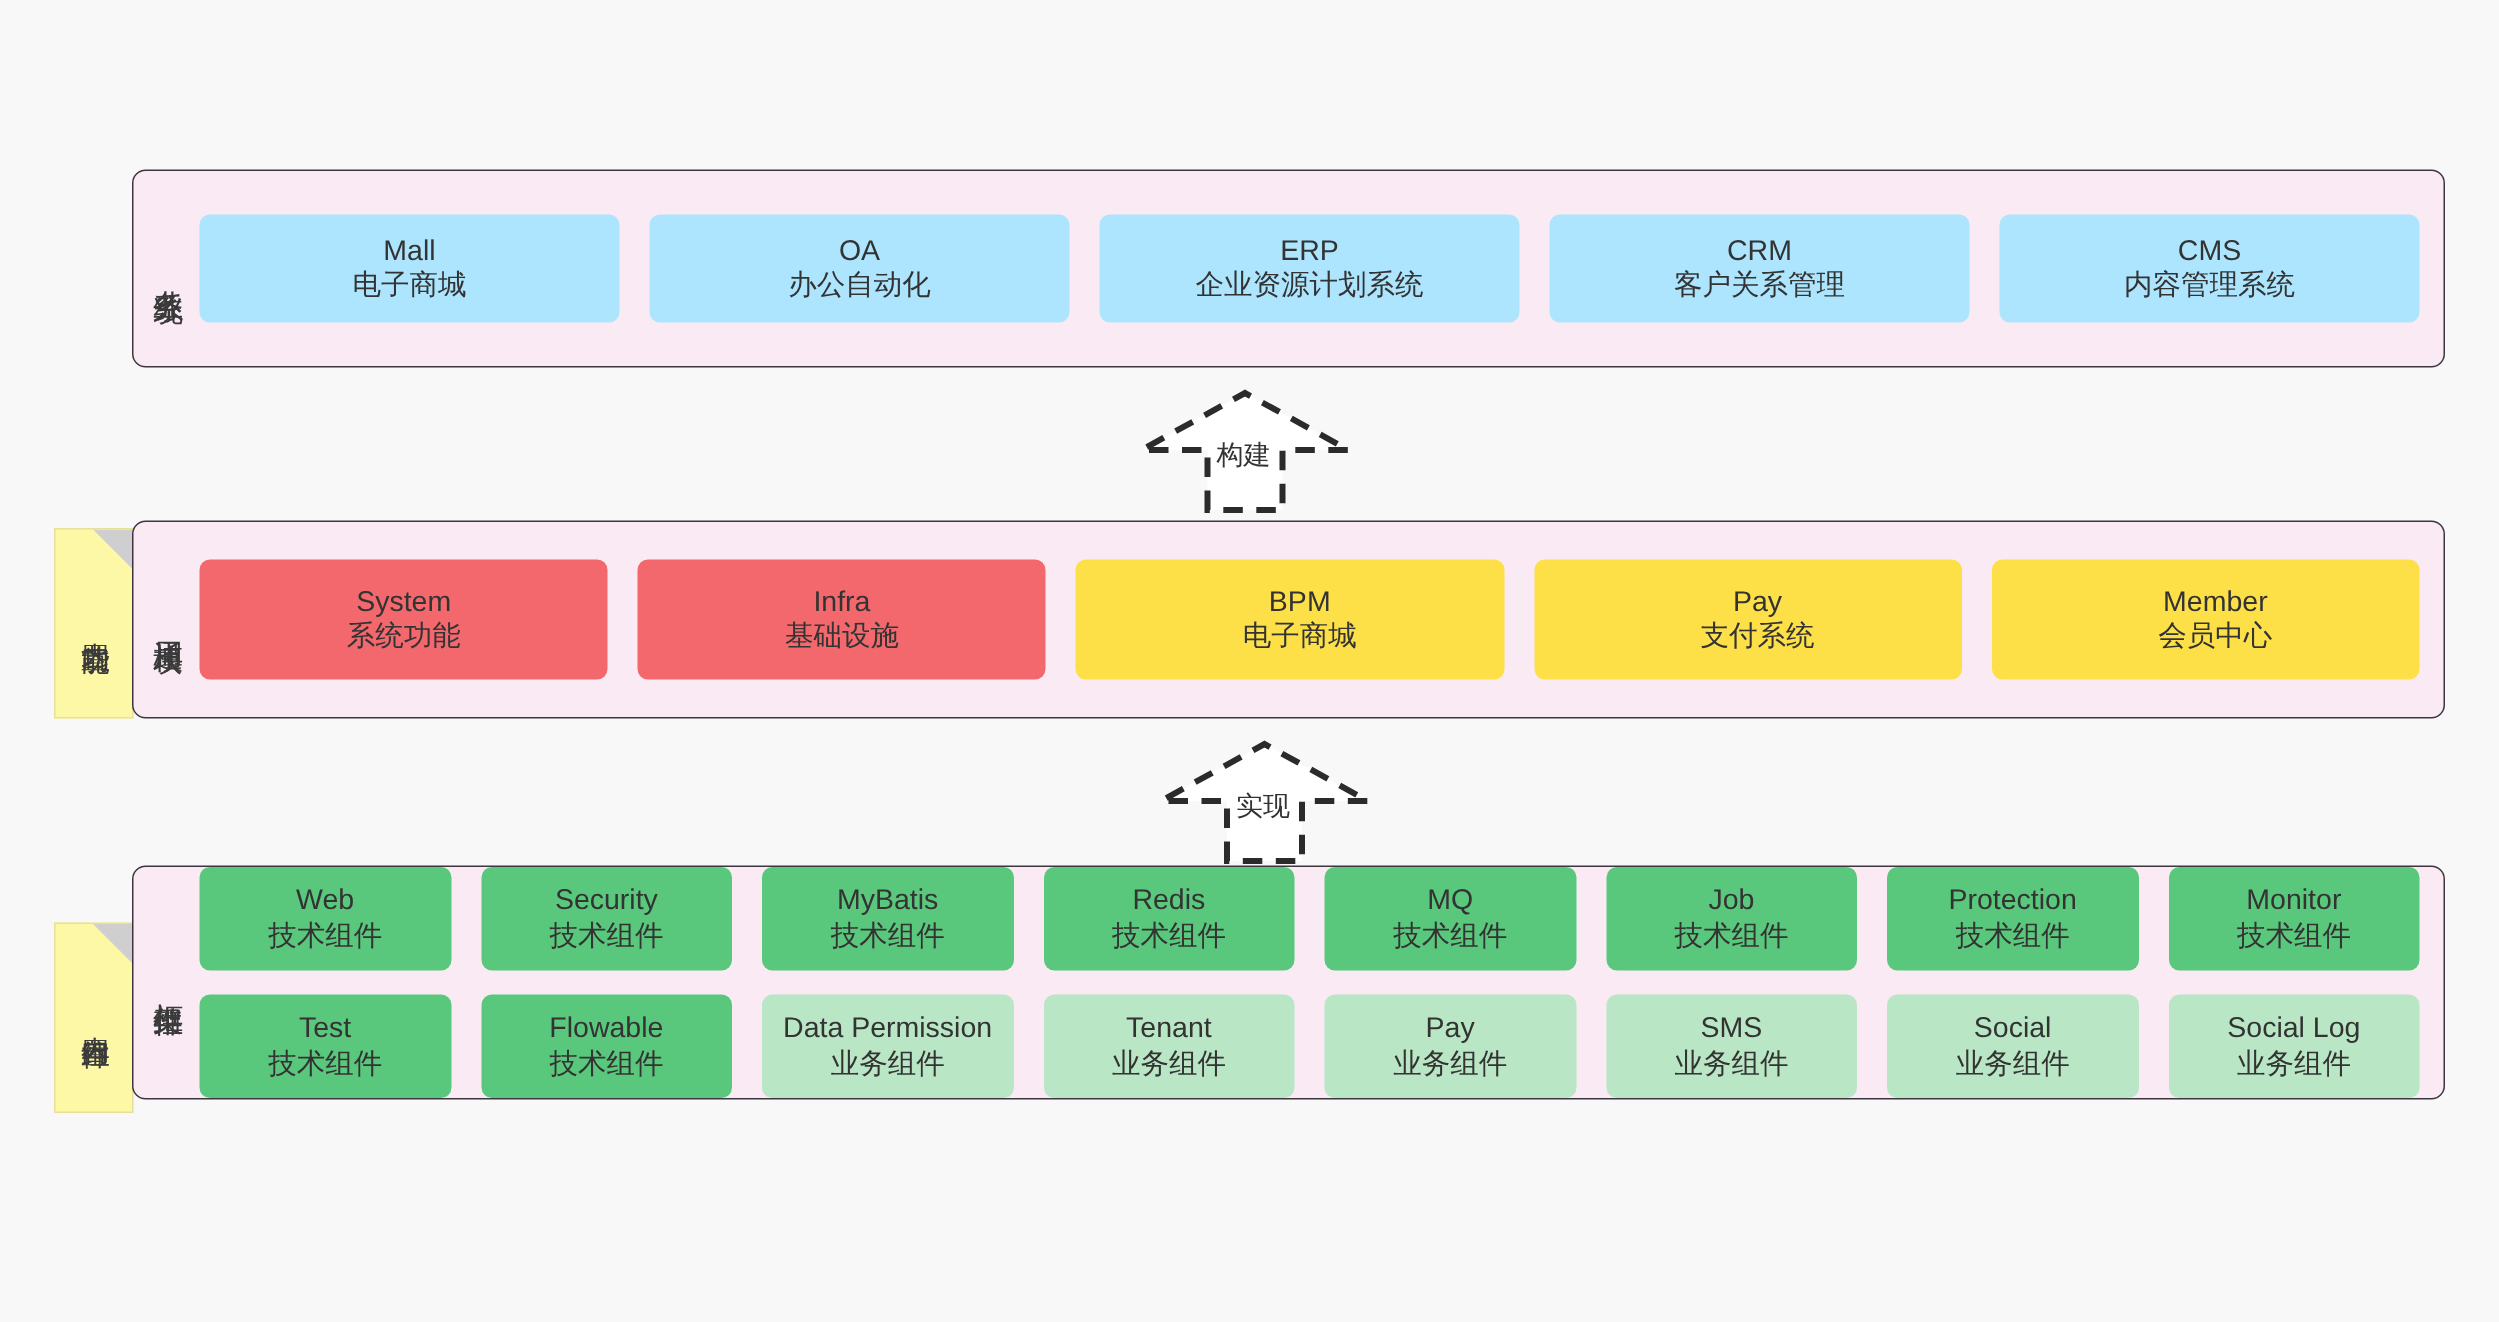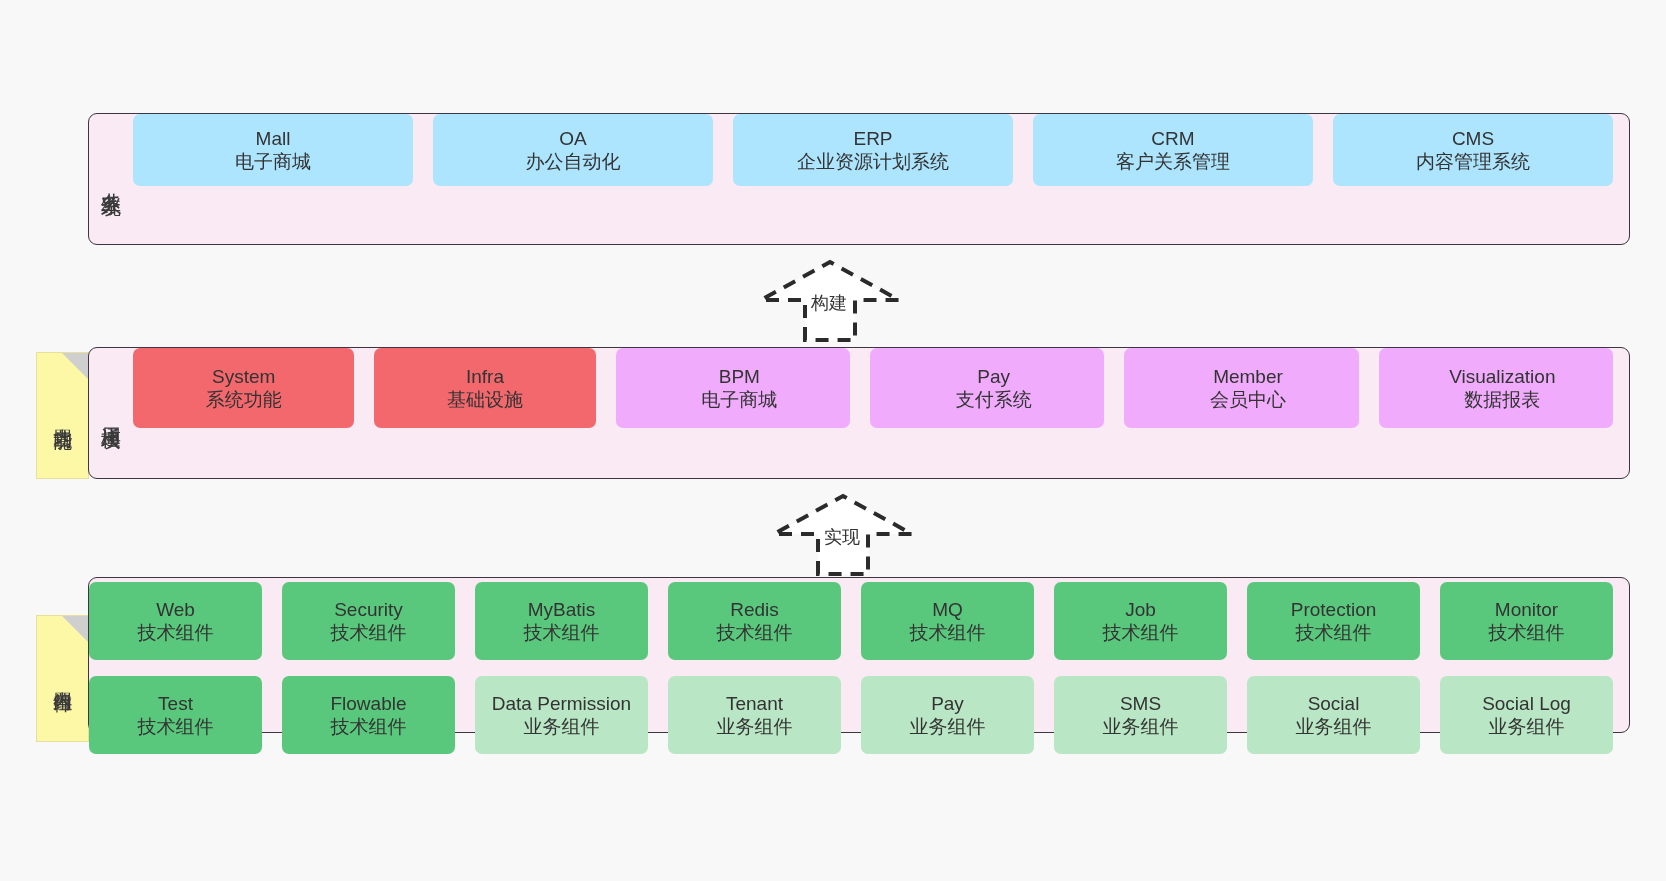--- a/index.html
+++ b/index.html
@@ -35,20 +35,21 @@
     writing-mode:vertical-rl;
     text-orientation:upright;
     color:#3a3a3a;
     white-space:nowrap;
     user-select:none;
   }
   .layer-body{
     flex:1 1 auto;
     display:flex;
     flex-direction:column;
+    justify-content:center;
     gap:16px;
     padding:0 16px 0 0;
   }
   .row{
     display:flex;
     gap:20px;
     align-items:stretch;
   }
   .row > .cell{flex:1 1 0;}
 
@@ -65,21 +66,21 @@
     line-height:1.22;
     color:#333333;
     padding:6px 4px;
     user-select:none;
   }
   .cell .t-en{display:block;}
   .cell .t-cn{display:block;}
 
   .c-blue{background:#ace5fd;}
   .c-red{background:#f2686d;}
-  .c-pink{background:#f0abfc;padding-left:17px;}
+  .c-pink{background:#fde047;padding-left:17px;}
   .c-green{background:#5ac87c;}
   .c-greenlight{background:#b9e6c4;}
 
   
   .note{
     position:absolute;
     box-sizing:border-box;
     background:#fdf8a6;
     border:1px solid #e6e09a;
     display:flex;
@@ -178,41 +179,37 @@
           <span class="t-cn">电子商城</span>
         </div>
         <div class="cell c-pink">
           <span class="t-en">Pay</span>
           <span class="t-cn">支付系统</span>
         </div>
         <div class="cell c-pink">
           <span class="t-en">Member</span>
           <span class="t-cn">会员中心</span>
         </div>
-        <div class="cell c-pink">
-          <span class="t-en">Visualization</span>
-          <span class="t-cn">数据报表</span>
-        </div>
       </div>
     </div>
   </div>
 
   <div class="arrow" style="left:770px;top:492px;width:146px;height:88px;">
     <svg width="146" height="88" viewBox="0 0 146 88">
       <path d="M 48 82 L 48 42 L 4 42 L 73 4 L 142 42 L 98 42 L 98 82 Z" fill="#ffffff" stroke="#2b2b2b" stroke-width="4" stroke-dasharray="13,9" stroke-linejoin="miter"></path>
     </svg>
   </div>
   <div class="arrow-label" style="left:824px;top:525px;">实现</div>
 
   <div class="note" style="left:36px;top:615px;width:53px;height:127px;">
     <span class="fold"></span>
     <span class="note-txt">内置组件</span>
   </div>
 
-  <div class="layer" id="layer-2" style="left:88px;top:577px;width:1542px;height:156px;flex-direction:column;">
+  <div class="layer" id="layer-2" style="left:88px;top:577px;width:1542px;height:156px;">
     <div class="layer-label">框架组件</div>
     <div class="layer-body">
       <div class="row" style="height:78px;">
         <div class="cell c-green">
           <span class="t-en">Web</span>
           <span class="t-cn">技术组件</span>
         </div>
         <div class="cell c-green">
           <span class="t-en">Security</span>
           <span class="t-cn">技术组件</span>

